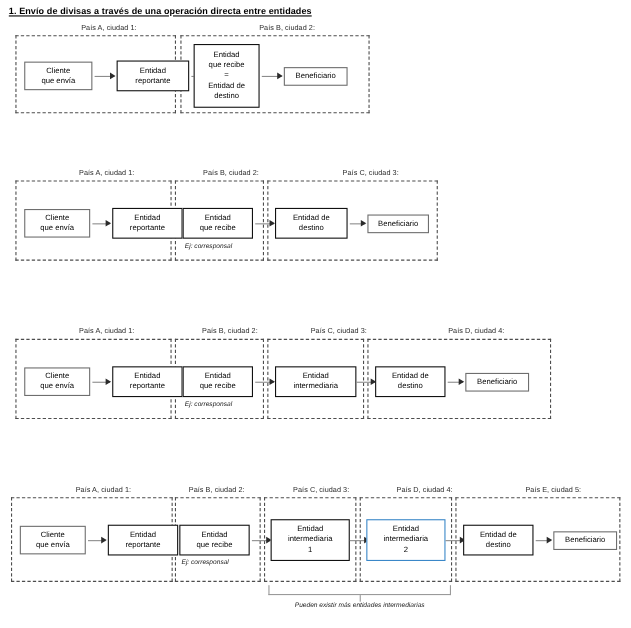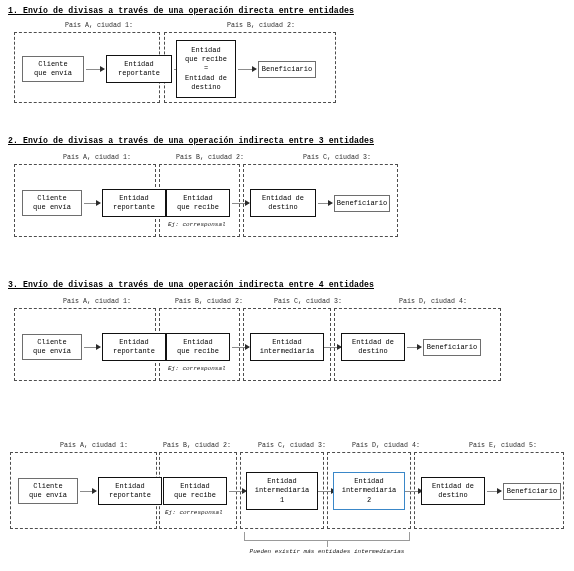--- a/index.html
+++ b/index.html
@@ -4,21 +4,21 @@
 <style>
   html,body{margin:0;padding:0;}
   body{
     width:574px;height:571px;
     background:#ffffff;
     font-family:"Liberation Sans","DejaVu Sans",sans-serif;
     color:#000;
     overflow:hidden;
     position:relative;
   }
-  .sheet{position:relative;width:574px;height:571px;font-family:Liberation Mono, monospace;}
+  .sheet{position:relative;width:574px;height:571px;}
 
   
   .section{position:absolute;left:0;width:574px;}
   .sec-title{
     position:absolute;left:8px;top:0;
     font-size:8.2px;font-weight:bold;
     text-decoration:underline;
     letter-spacing:.1px;
     white-space:nowrap;
   }
@@ -128,21 +128,20 @@
     <div class="box strong" style="left:176px;top:34px;width:60px;height:58px;">Entidad
 que recibe
 =
 Entidad de
 destino</div>
     <div class="arrow" style="left:238px;top:63px;width:18px;"></div>
     <div class="box light" style="left:258px;top:55px;width:58px;height:17px;">Beneficiario</div>
   </div>
 
   <div class="section" style="top:136px;height:125px;">
-    <div class="sec-title">2. Envío de divisas a través de una operación indirecta entre 3 entidades</div>
 
     <div class="country-label" style="left:24px;top:18px;width:146px;">País A, ciudad 1:</div>
     <div class="country-label" style="left:160px;top:18px;width:100px;">País B, ciudad 2:</div>
     <div class="country-label" style="left:262px;top:18px;width:150px;">País C, ciudad 3:</div>
 
     <div class="zone" style="left:14px;top:28px;width:142px;height:73px;"></div>
     <div class="zone" style="left:159px;top:28px;width:81px;height:73px;"></div>
     <div class="zone" style="left:243px;top:28px;width:155px;height:73px;"></div>
 
     <div class="box light" style="left:22px;top:54px;width:60px;height:26px;">Cliente
@@ -155,21 +154,20 @@
 que recibe</div>
     <div class="note" style="left:168px;top:85px;">Ej: corresponsal</div>
     <div class="arrow" style="left:232px;top:67px;width:17px;"></div>
     <div class="box strong" style="left:250px;top:53px;width:66px;height:28px;">Entidad de
 destino</div>
     <div class="arrow" style="left:318px;top:67px;width:14px;"></div>
     <div class="box light" style="left:334px;top:59px;width:56px;height:17px;">Beneficiario</div>
   </div>
 
   <div class="section" style="top:280px;height:126px;">
-    <div class="sec-title">3. Envío de divisas a través de una operación indirecta entre 4 entidades</div>
 
     <div class="country-label" style="left:24px;top:18px;width:146px;">País A, ciudad 1:</div>
     <div class="country-label" style="left:160px;top:18px;width:98px;">País B, ciudad 2:</div>
     <div class="country-label" style="left:260px;top:18px;width:96px;">País C, ciudad 3:</div>
     <div class="country-label" style="left:358px;top:18px;width:150px;">País D, ciudad 4:</div>
 
     <div class="zone" style="left:14px;top:28px;width:142px;height:73px;"></div>
     <div class="zone" style="left:159px;top:28px;width:81px;height:73px;"></div>
     <div class="zone" style="left:243px;top:28px;width:88px;height:73px;"></div>
     <div class="zone" style="left:334px;top:28px;width:167px;height:73px;"></div>

